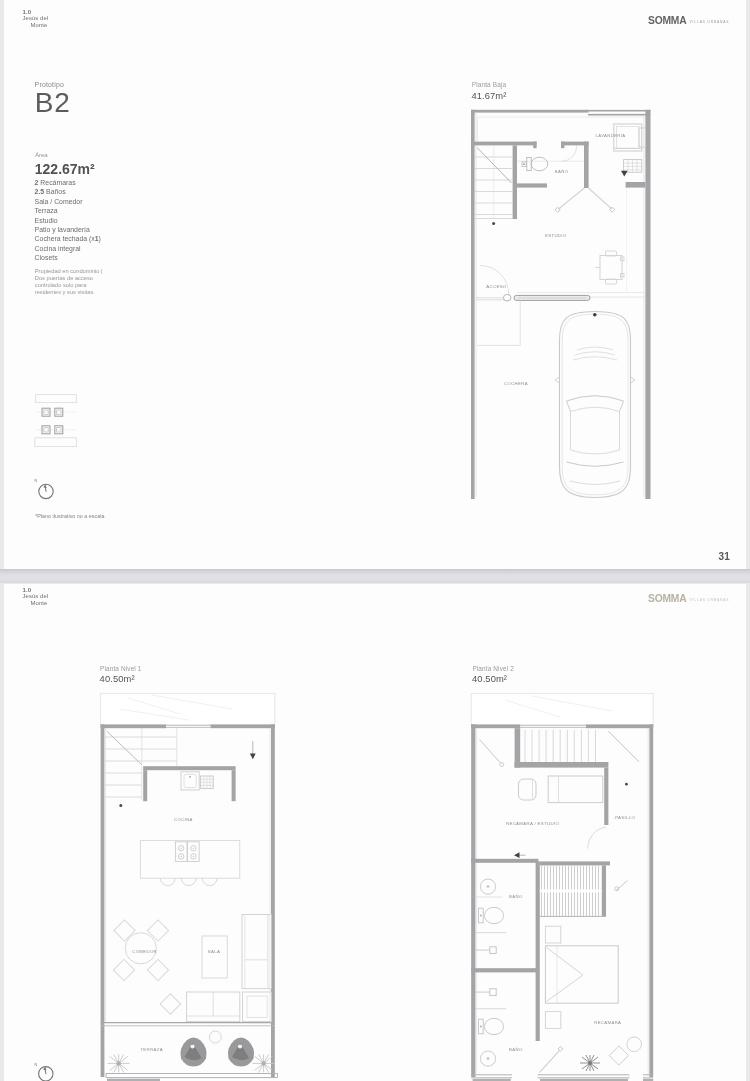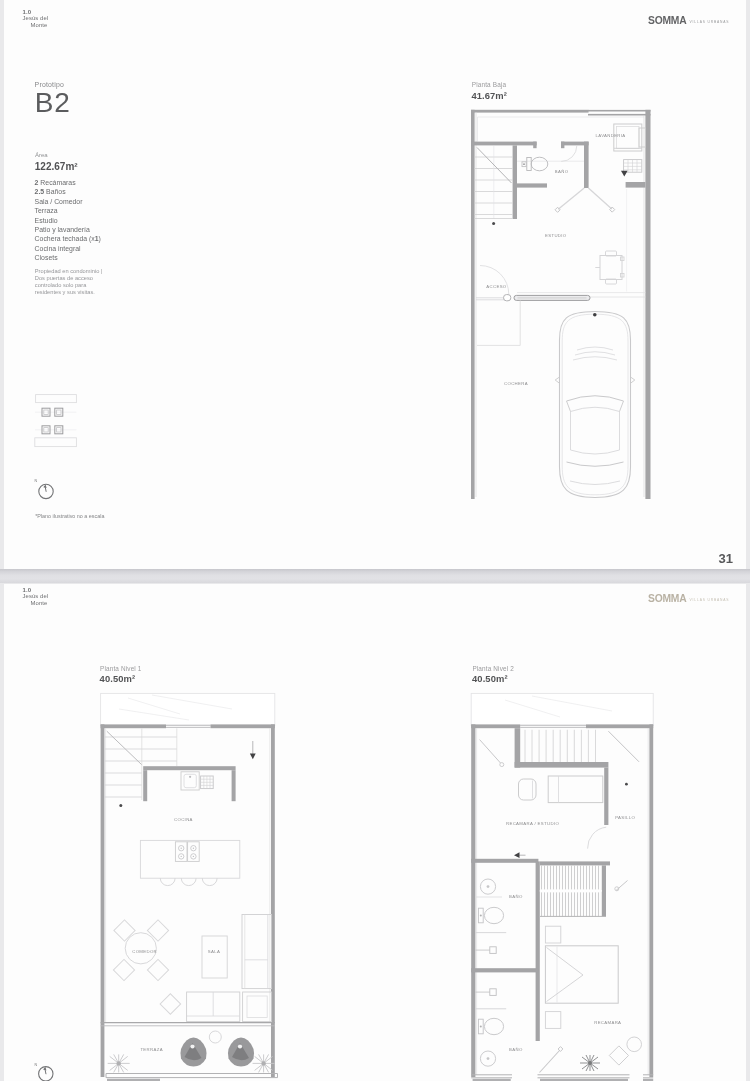--- a/index.html
+++ b/index.html
@@ -8,37 +8,37 @@
 #pg2{top:583.5px;height:497.5px}
 .abs{position:absolute}
 .hdr{font-size:5.9px;line-height:6.25px;color:#6e6f71;letter-spacing:0.1px}
 .hdr .n{font-weight:bold;font-size:6px}
 .hdr .m{margin-left:8px}
 .somma{font-size:10.3px;font-weight:bold;letter-spacing:-0.2px;color:#636466;white-space:nowrap}
 .somma span{font-weight:normal;font-size:3.3px;letter-spacing:0.85px;color:#98999b;vertical-align:1.5px;margin-left:3px}
 .somma.tan{color:#b9b2a4}
 .somma.tan span{color:#c6c0b4}
 .planlbl{font-size:6.4px;color:#9b9b9d;letter-spacing:0.15px}
-.planm2{font-size:9.4px;font-weight:bold;color:#525355;letter-spacing:0.1px;margin-top:1.6px}
+.planm2{font-size:9.4px;font-weight:normal;color:#525355;letter-spacing:0.1px;margin-top:1.6px}
 </style></head><body>
 <div class="pg" id="pg1"></div>
 <div class="pg" id="pg2"></div>
 <div class="abs" style="left:0;top:569.4px;width:750px;height:14.1px;background:linear-gradient(180deg,#c7c7cc 0%,#d4d4d9 18%,#e0e0e4 45%,#e2e2e6 70%,#d8d8dc 100%)"></div>
 
 <div class="abs hdr" style="left:22.5px;top:9.2px"><span class="n">1.0</span><br>Jesús del<br><span class="m">Monte</span></div>
 <div class="abs somma" style="left:648px;top:15px">SOMMA<span>VILLAS URBANAS</span></div>
 
 <div class="abs" style="left:34.6px;top:80.9px;font-size:6.9px;color:#87888a;letter-spacing:0.2px">Prototipo</div>
 <div class="abs" style="left:34.8px;top:88.6px;font-size:28px;line-height:1;color:#5b5c5e;letter-spacing:0.8px">B2</div>
 <div class="abs" style="left:35px;top:151.9px;font-size:6px;color:#909294">Área</div>
-<div class="abs" style="left:34.8px;top:160.9px;font-size:10px;font-weight:bold;color:#515254">122.67m²</div>
+<div class="abs" style="left:34.8px;top:160.9px;font-size:14px;font-weight:bold;color:#515254">122.67m²</div>
 <div class="abs" style="left:34.6px;top:177.9px;font-size:6.9px;line-height:9.42px;color:#6b6c6e"><b>2</b> Recámaras<br><b>2.5</b> Baños<br>Sala / Comedor<br>Terraza<br>Estudio<br>Patio y lavandería<br>Cochera techada (x<b>1</b>)<br>Cocina integral<br>Closets</div>
 <div class="abs" style="left:34.8px;top:267.6px;font-size:5.7px;line-height:7.2px;color:#96979a">Propiedad en condominio |<br>Dos puertas de acceso<br>controlado solo para<br>residentes y sus visitas.</div>
 <div class="abs" style="left:35.2px;top:513.4px;font-size:5.4px;color:#848587">*Plano ilustrativo no a escala</div>
-<div class="abs" style="left:718.6px;top:551px;font-size:13px;font-weight:bold;color:#57585a">31</div>
+<div class="abs" style="left:718.6px;top:551px;font-size:10px;font-weight:bold;color:#57585a">31</div>
 
 <div class="abs planlbl" style="left:471.8px;top:81.4px">Planta Baja</div>
 <div class="abs planm2" style="left:471.4px;top:88.2px">41.67m²</div>
 
 <div class="abs hdr" style="left:22.5px;top:587.2px"><span class="n">1.0</span><br>Jesús del<br><span class="m">Monte</span></div>
 <div class="abs somma tan" style="left:648px;top:593px">SOMMA<span>VILLAS URBANAS</span></div>
 
 <div class="abs planlbl" style="left:100px;top:665.4px">Planta Nivel 1</div>
 <div class="abs planm2" style="left:99.6px;top:671.3px">40.50m²</div>
 <div class="abs planlbl" style="left:472.4px;top:665.4px">Planta Nivel 2</div>

